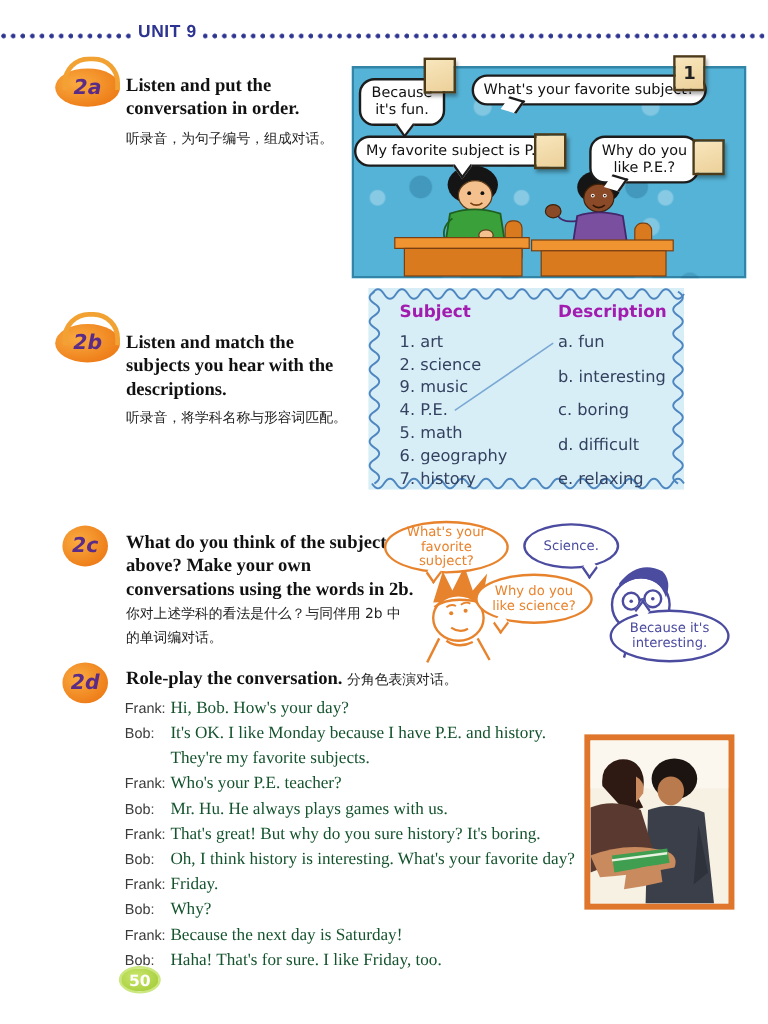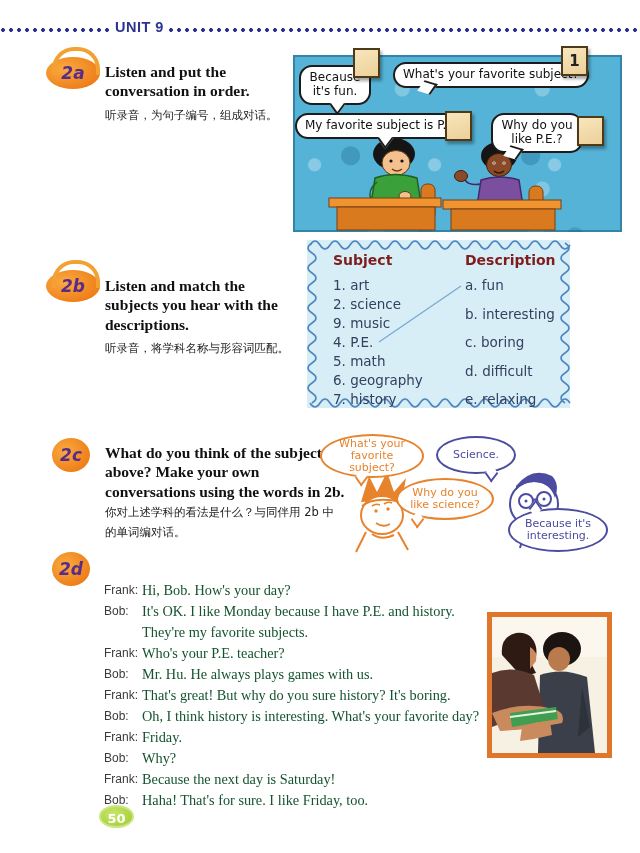--- a/index.html
+++ b/index.html
@@ -74,21 +74,21 @@
     background:linear-gradient(160deg, #f8e6bd, #ecd099);
     border:2px solid #4c3a18; box-shadow:2px 3px 3px rgba(0,0,0,.35);
     display:flex; align-items:center; justify-content:center;
     font-family:"DejaVu Sans", sans-serif; font-weight:bold; font-size:15px; color:#222; z-index:6;
   }
   .boys { position:absolute; left:0; bottom:0; z-index:1; }
 
   
   .table-panel { position:absolute; left:307px; top:240px; width:263px; height:168px; background:#d7eef7; }
   .table-panel svg.frame { position:absolute; left:0; top:0; overflow:visible; }
-  .tbl-head { font-family:"DejaVu Sans", sans-serif; font-weight:bold; font-size:14px; color:#7f1d1d; margin-bottom:8px; }
+  .tbl-head { font-family:"DejaVu Sans", sans-serif; font-weight:bold; font-size:14px; color:#a21caf; margin-bottom:8px; }
   .tbl-col { position:absolute; top:12px; list-style:none; }
   .tbl-col-subject { left:26px; }
   .tbl-col-desc { left:158px; }
   .tbl-col li { font-family:"DejaVu Sans", sans-serif; font-size:13.5px; color:#33415f; line-height:19px; }
   .tbl-col-desc li { margin-bottom:9.5px; }
   .match-svg { position:absolute; left:0; top:0; pointer-events:none; }
 
   
   .illo2c { position:absolute; left:320px; top:426px; width:302px; height:132px; }
   .sk-bubble {
@@ -300,20 +300,24 @@
       <circle cx="34" cy="45" r="1.5" fill="#4b4ba0"></circle>
         <circle cx="52" cy="43" r="1.5" fill="#4b4ba0"></circle>
       <path d="M34,62 q9,7 18,1" stroke="#4b4ba0" fill="none" stroke-width="2"></path>
       <path d="M34,70 L28,92 M54,68 L60,88" stroke="#4b4ba0" fill="none" stroke-width="2"></path>
     </svg>
   </div>
 
   <div class="badge badge-round" style="left:52px; top:552px;">
     <span>2d</span>
   </div>
+  <div class="sec-title" style="left:105px; top:556px; width:380px;">
+    <span>Role-play the conversation.</span>
+    <span class="zh">分角色表演对话。</span>
+  </div>
 
   <div class="dialog">
     <div class="dlg-row">
       <span class="dlg-speaker">Frank:</span>
       <span class="dlg-text">Hi, Bob. How's your day?</span>
     </div>
     <div class="dlg-row">
       <span class="dlg-speaker">Bob:</span>
       <span class="dlg-text">It's OK. I like Monday because I have P.E. and history. They're my favorite subjects.</span>
     </div>

